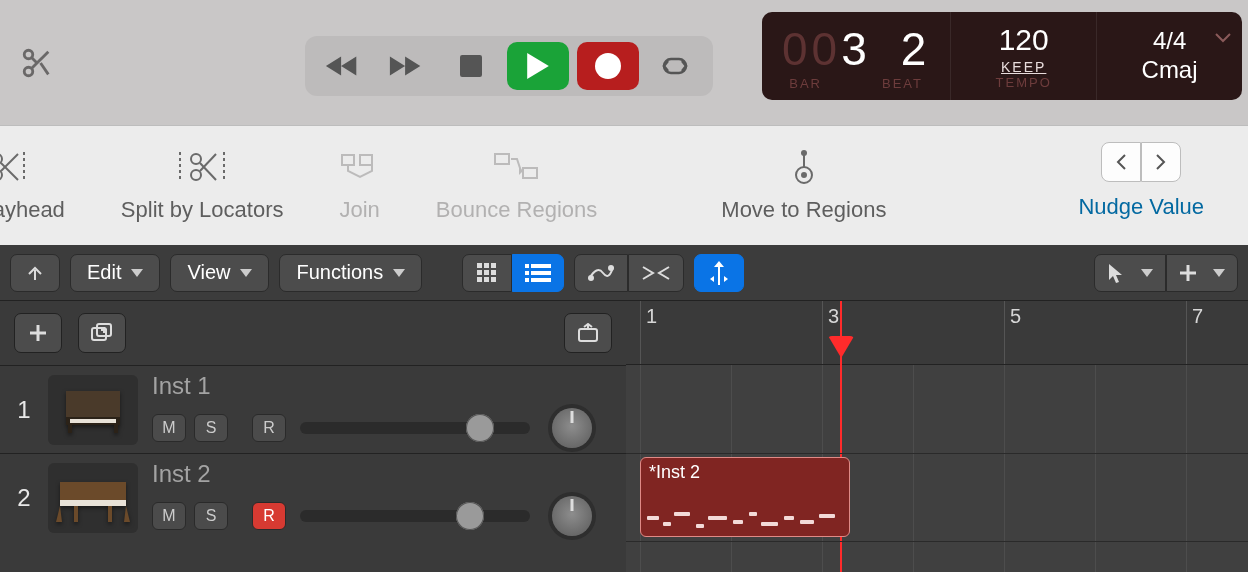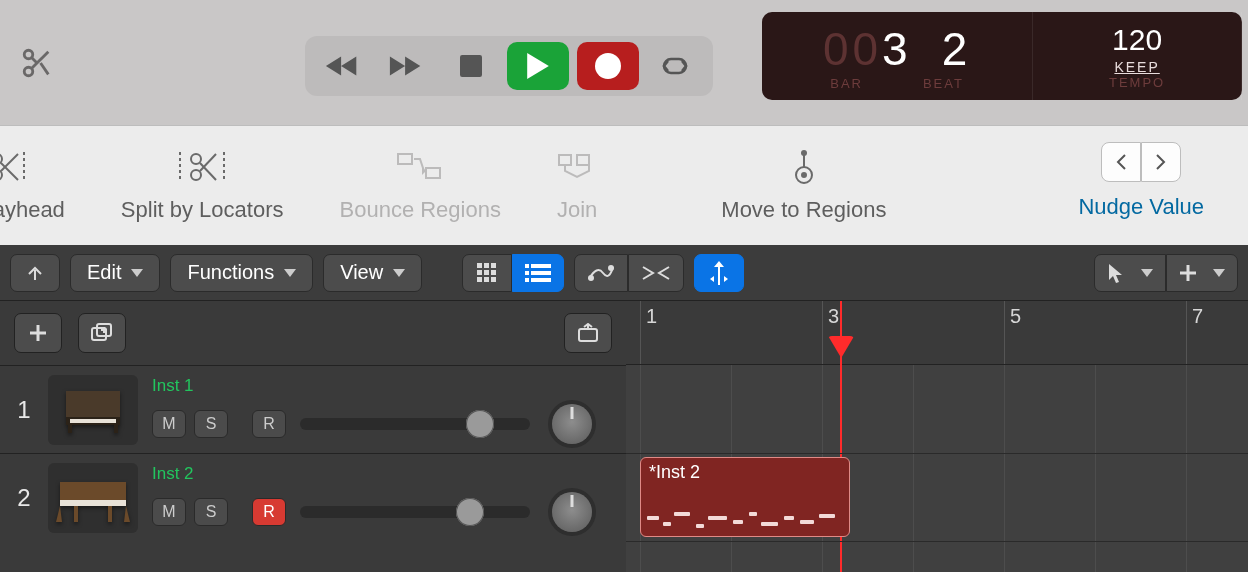--- a/index.html
+++ b/index.html
@@ -56,21 +56,21 @@
   .track-head-col { width:626px; background:#3a3a3a; }
   .head-top { height:64px; display:flex; align-items:center; padding:0 14px; gap:16px; }
   .head-icon-btn { width:48px; height:40px; background:#4c4c4c; border:1px solid #222; border-radius:7px; display:flex; align-items:center; justify-content:center; color:#ddd;}
   .head-top .spacer{flex:1;}
   
   .track-row { height:88px; border-top:1px solid #222; display:flex; align-items:center; }
   .track-num { width:48px; text-align:center; color:#e8e8e8; font-size:24px;}
   .track-iconbox { width:90px; height:70px; background:#2f2f2f; border-radius:6px; display:flex; align-items:center; justify-content:center;}
   .track-iconbox svg { filter: drop-shadow(0 2px 2px rgba(0,0,0,.5)); }
   .track-meta { flex:1; padding-left:14px; display:flex; flex-direction:column; gap:8px;}
-  .track-name { color:#22c55e; font-size:17px; }
+  .track-name { color:#a3a3a3; font-size:24px; }
   .track-btns { display:flex; align-items:center; gap:8px;}
   .msr { width:34px; height:28px; border-radius:6px; background:#4b4b4b; color:#ccc; font-size:16px; display:flex; align-items:center;justify-content:center; border:1px solid #2a2a2a;}
   .msr.rec-on{ background:#d73a32; color:#fff;}
   .vol-track { width:230px; height:12px; background:#2b2b2b; border-radius:6px; position:relative; margin-left:6px;}
   .vol-thumb { position:absolute; top:-8px; width:28px; height:28px; border-radius:50%; background:#9a9a9a; box-shadow:0 0 0 1px #555 inset;}
   .pan-knob { width:40px; height:40px; border-radius:50%; background:radial-gradient(circle at 50% 45%, #8d8d8d, #5a5a5a); margin:0 18px 0 14px; position:relative; box-shadow:0 0 0 4px #2e2e2e;}
   .pan-knob::after{content:"";position:absolute;left:50%;top:3px;width:3px;height:12px;background:#ddd;transform:translateX(-50%);}
   
   .timeline-col { flex:1; position:relative; background:#404040; }
   .ruler { height:64px; background:#3a3a3a; border-bottom:1px solid #222; position:relative; color:#d6d6d6; font-size:20px;}
@@ -147,20 +147,29 @@
         <span class="lcd-small">BEAT</span>
       </div>
     </div>
     <div class="lcd-sep"></div>
     <div class="lcd-cell">
       <div class="lcd-t">120</div>
       <div class="lcd-keep">KEEP</div>
       <div class="lcd-small">TEMPO</div>
     </div>
     <div class="lcd-sep"></div>
+    <div class="lcd-cell">
+      <div class="lcd-sig">4/4</div>
+      <div class="lcd-sig">Cmaj</div>
+      <div class="lcd-chev">
+        <svg width="18" height="12" viewBox="0 0 18 12" fill="none" stroke="currentColor" stroke-width="2">
+            <path d="M2 2l7 7 7-7"></path>
+          </svg>
+      </div>
+    </div>
   </div>
 </div>
 
 <div class="region-toolbar">
   <div class="rt-item" id="rt1">
     <div class="rt-icon">
         <svg width="44" height="34" viewBox="0 0 44 34" fill="none" stroke="currentColor" stroke-width="2">
           <circle cx="9" cy="9" r="5"></circle>
           <circle cx="9" cy="25" r="5"></circle>
           <line x1="13" y1="13" x2="30" y2="30"></line>
@@ -178,38 +187,38 @@
           <circle cx="20" cy="25" r="5"></circle>
           <line x1="24" y1="13" x2="40" y2="30"></line>
           <line x1="24" y1="21" x2="40" y2="4"></line>
           <line x1="48" y1="2" x2="48" y2="32" stroke-dasharray="3 3"></line>
         </svg>
       </div>
     <span>Split by Locators</span>
   </div>
   <div class="rt-item dim">
     <div class="rt-icon">
+        <svg width="40" height="28" viewBox="0 0 40 28" fill="none" stroke="currentColor" stroke-width="2">
+          <rect x="2" y="2" width="12" height="10"></rect>
+          <rect x="20" y="2" width="12" height="10"></rect>
+          <path d="M8 12v6l12 6 12-6v-6" fill="none"></path>
+        </svg>
+      </div>
+    <span>Join</span>
+  </div>
+  <div class="rt-item dim">
+    <div class="rt-icon">
         <svg width="48" height="30" viewBox="0 0 48 30" fill="none" stroke="currentColor" stroke-width="2">
           <rect x="2" y="2" width="14" height="10"></rect>
           <rect x="30" y="16" width="14" height="10"></rect>
           <path d="M18 7h6l4 12h2"></path>
           <path d="M26 15l4 4-4 4" fill="currentColor" stroke="none"></path>
         </svg>
       </div>
     <span>Bounce Regions</span>
-  </div>
-  <div class="rt-item dim">
-    <div class="rt-icon">
-        <svg width="40" height="28" viewBox="0 0 40 28" fill="none" stroke="currentColor" stroke-width="2">
-          <rect x="2" y="2" width="12" height="10"></rect>
-          <rect x="20" y="2" width="12" height="10"></rect>
-          <path d="M8 12v6l12 6 12-6v-6" fill="none"></path>
-        </svg>
-      </div>
-    <span>Join</span>
   </div>
   <div class="rt-item" style="margin-left:80px">
     <div class="rt-icon">
         <svg width="36" height="36" viewBox="0 0 36 36" fill="none" stroke="currentColor" stroke-width="2">
           <circle cx="18" cy="26" r="8"></circle>
           <circle cx="18" cy="26" r="2" fill="currentColor"></circle>
           <line x1="18" y1="2" x2="18" y2="18"></line>
           <circle cx="18" cy="4" r="3" fill="currentColor" stroke="none"></circle>
         </svg>
       </div>
@@ -237,25 +246,25 @@
     <div class="et-btn icon-only">
       <svg width="20" height="18" viewBox="0 0 20 18" fill="none" stroke="#ddd" stroke-width="2">
           <path d="M10 16V6M4 10l6-6 6 6"></path>
         </svg>
     </div>
     <div class="et-btn">
         <span>Edit</span>
         <span class="chev"></span>
       </div>
     <div class="et-btn">
+        <span>View</span>
+        <span class="chev"></span>
+      </div>
+    <div class="et-btn">
         <span>Functions</span>
-        <span class="chev"></span>
-      </div>
-    <div class="et-btn">
-        <span>View</span>
         <span class="chev"></span>
       </div>
     <div style="width:20px"></div>
     <div class="et-seg">
       <div class="et-btn icon-only">
         <svg width="22" height="22" viewBox="0 0 22 22" fill="#ddd">
             <rect x="1" y="1" width="5" height="5"></rect>
             <rect x="8" y="1" width="5" height="5"></rect>
             <rect x="15" y="1" width="5" height="5"></rect>
             <rect x="1" y="8" width="5" height="5"></rect>

